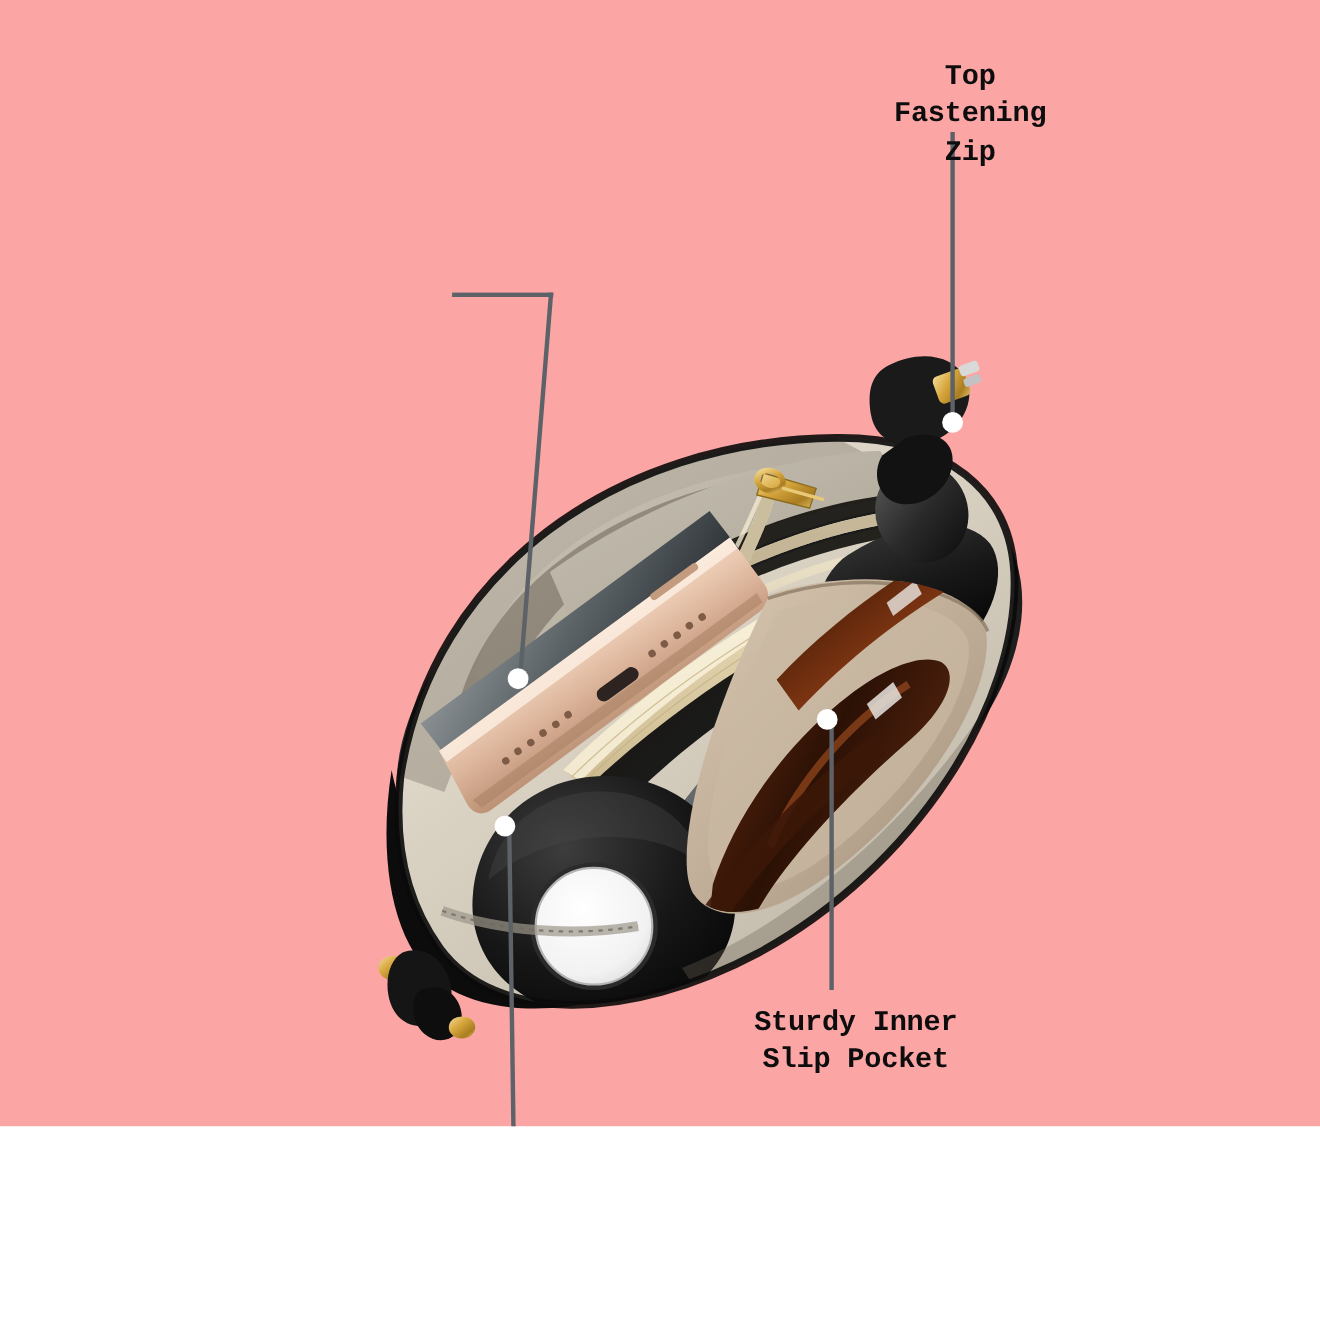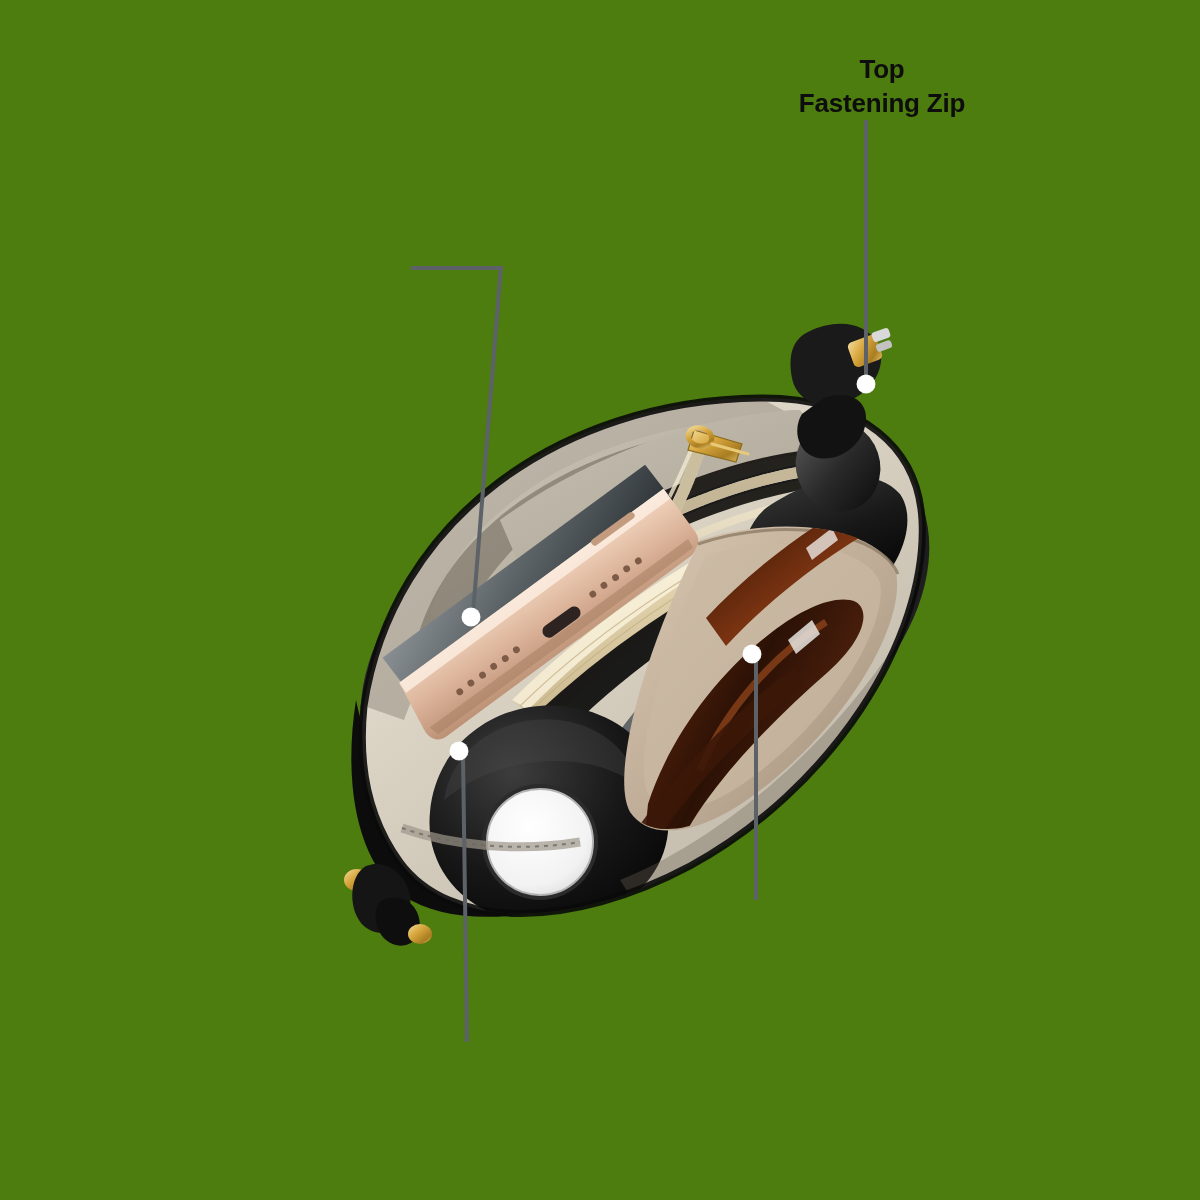--- a/index.html
+++ b/index.html
@@ -3,24 +3,24 @@
 <meta charset="utf-8">
 <style>
   html, body {
     margin: 0;
     padding: 0;
     background: #ffffff;
   }
   #stage {
     position: relative;
     width: 1200px;
-    height: 1200px;
-    background: #4d7c0f;
+    height: 1024px;
+    background: #fca5a5;
     overflow: hidden;
-    font-family: Liberation Sans, sans-serif;
+    font-family: Liberation Mono, monospace;
   }
 
   
   .callout-label {
     position: absolute;
     font-weight: bold;
     font-size: 26px;
     line-height: 1.32;
     color: #0d0d0d;
     letter-spacing: -0.2px;
@@ -398,15 +398,17 @@
   <div class="dot" style="left:743px; top:645px;"></div>
 
   <div class="leader" style="left:461px; top:755px; width:4px; height:287px;
               transform:rotate(-0.8deg); transform-origin:top center;"></div>
   <div class="dot" style="left:450px; top:742px;"></div>
 
   <div class="callout-label cl-top-zip">Top
 Fastening Zip</div>
 
 
+  <div class="callout-label cl-slip-pocket">Sturdy Inner
+Slip Pocket</div>
 
 
 </div>
 
 </body></html>

